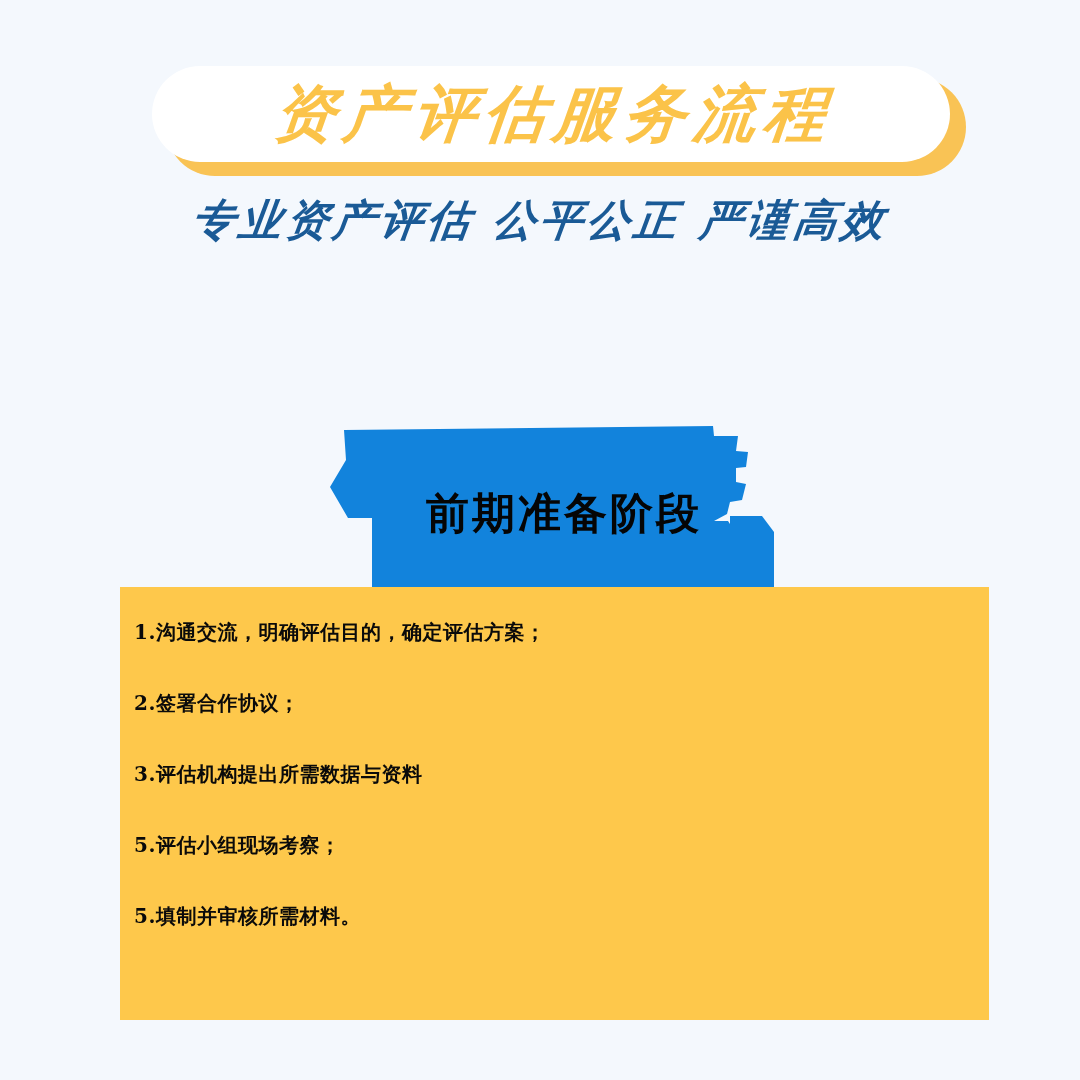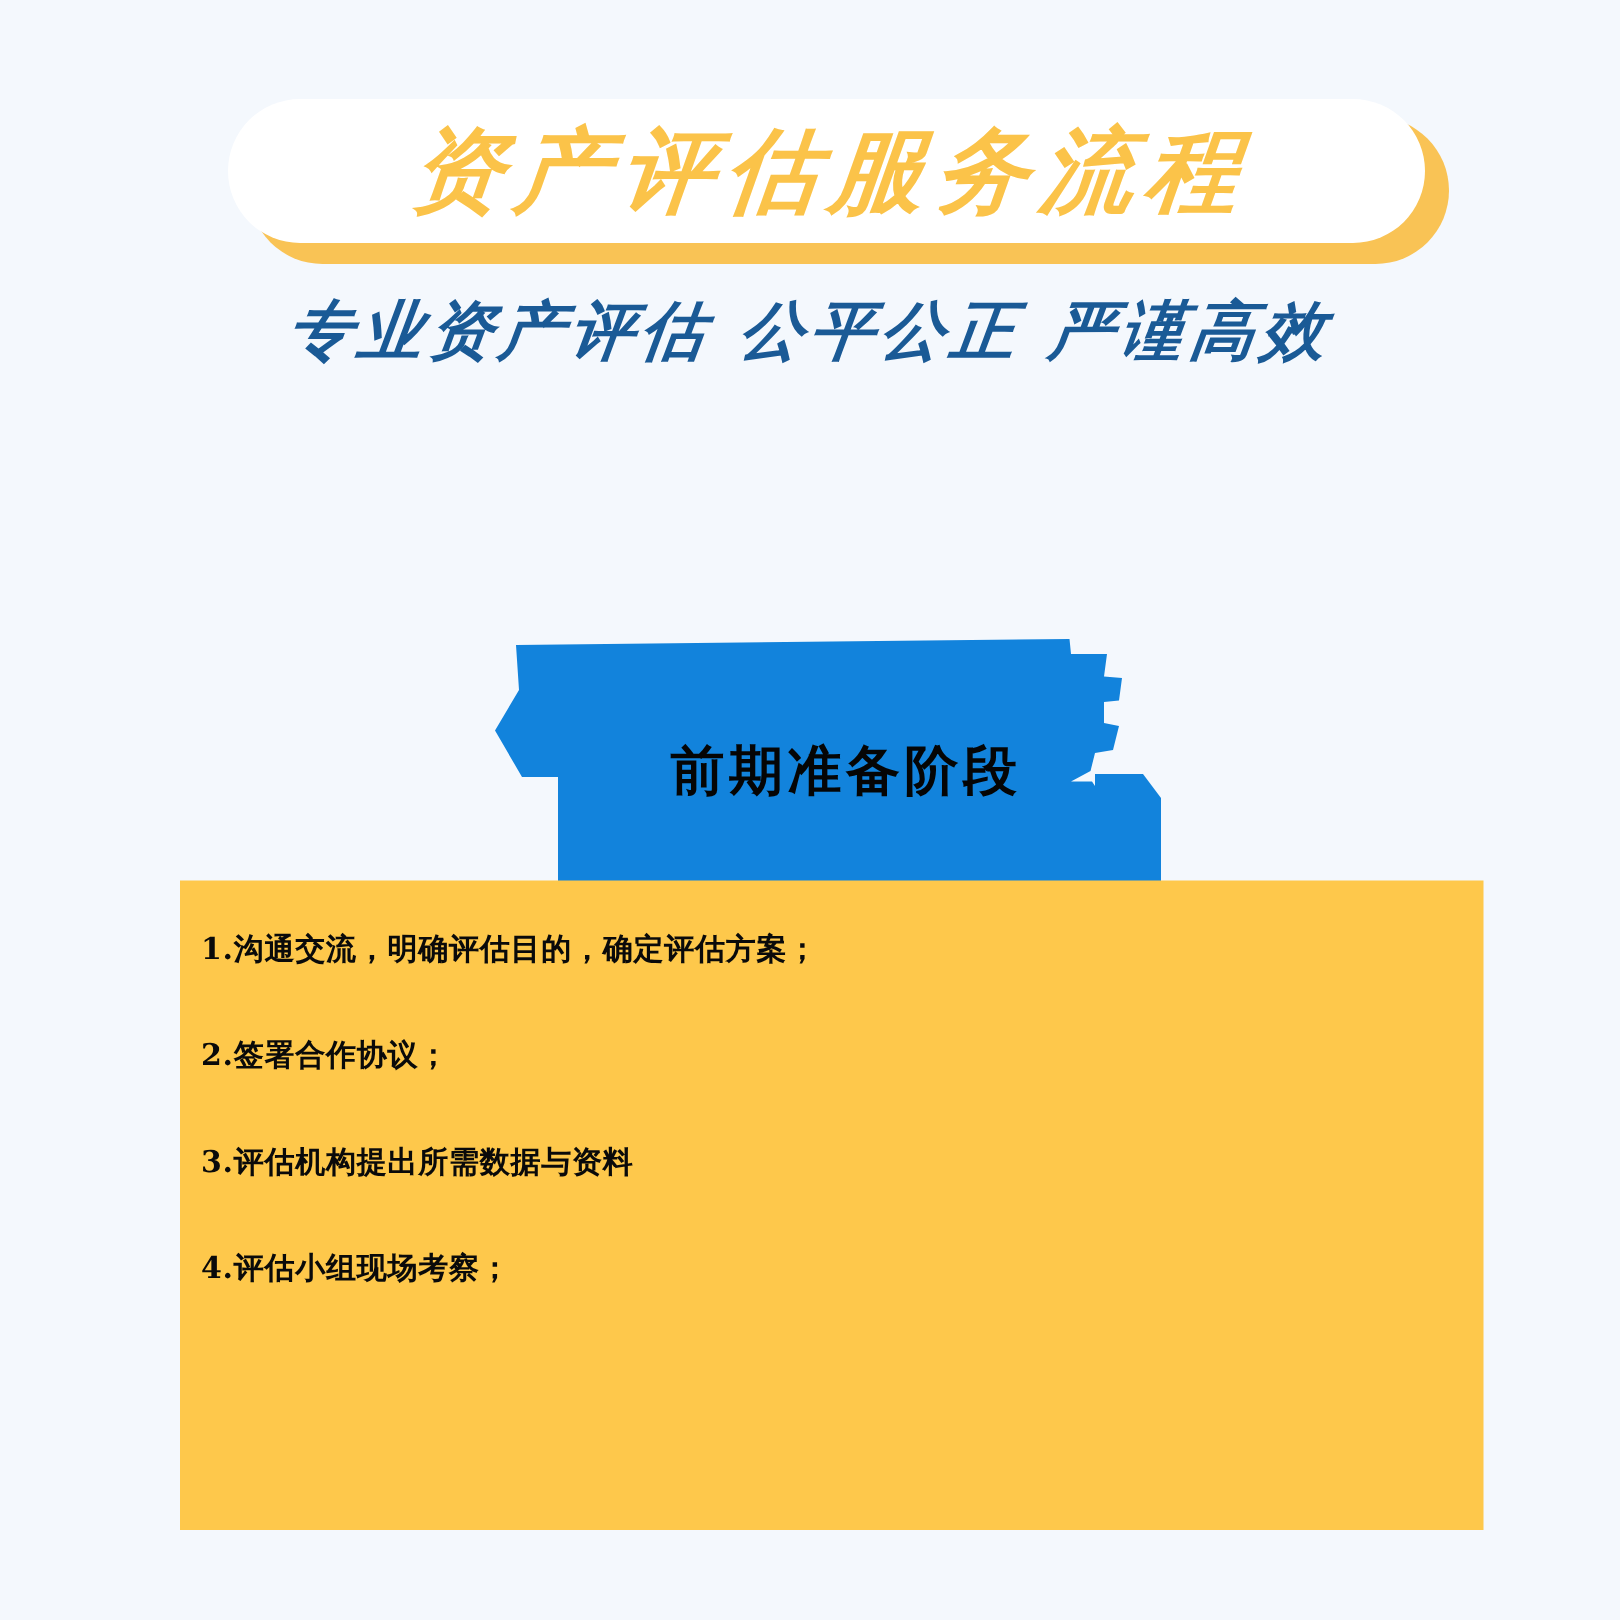--- a/index.html
+++ b/index.html
@@ -110,21 +110,21 @@
     display: flex;
     align-items: center;
     justify-content: center;
     padding-left: 18px;
     padding-top: 14px;
     box-sizing: border-box;
     pointer-events: none;
   }
   .stage-label span {
     font-family: "DejaVu Serif", "Liberation Serif", serif;
-    font-size: 36px;
+    font-size: 43px;
     font-weight: 700;
     color: #050505;
     letter-spacing: 3px;
     white-space: nowrap;
   }
 
   
   .content-panel {
     position: absolute;
     left: 120px;
@@ -199,17 +199,18 @@
   </div>
   <div class="stage-label">
     <span>前期准备阶段</span>
   </div>
 
   <div class="content-panel">
     <ul class="step-list">
       <li>1.沟通交流，明确评估目的，确定评估方案；</li>
       <li>2.签署合作协议；</li>
       <li>3.评估机构提出所需数据与资料</li>
-      <li>4.评估小组现场考察；</li>
+      <li>5.评估小组现场考察；</li>
+      <li>5.填制并审核所需材料。</li>
     </ul>
   </div>
 
 </div>
 
 </body></html>

